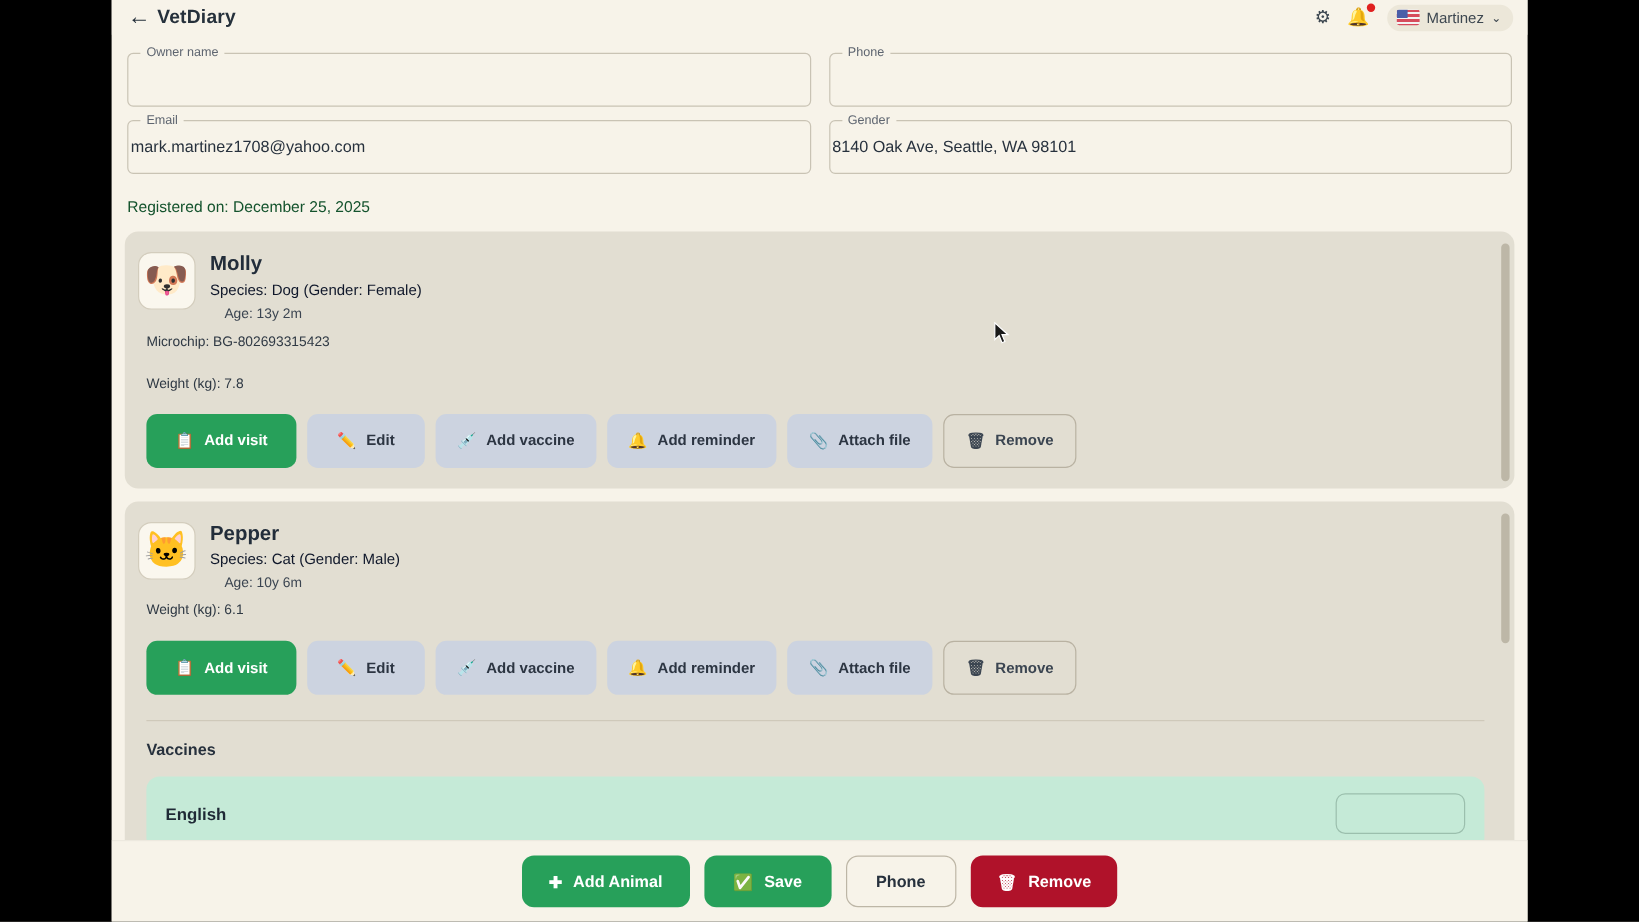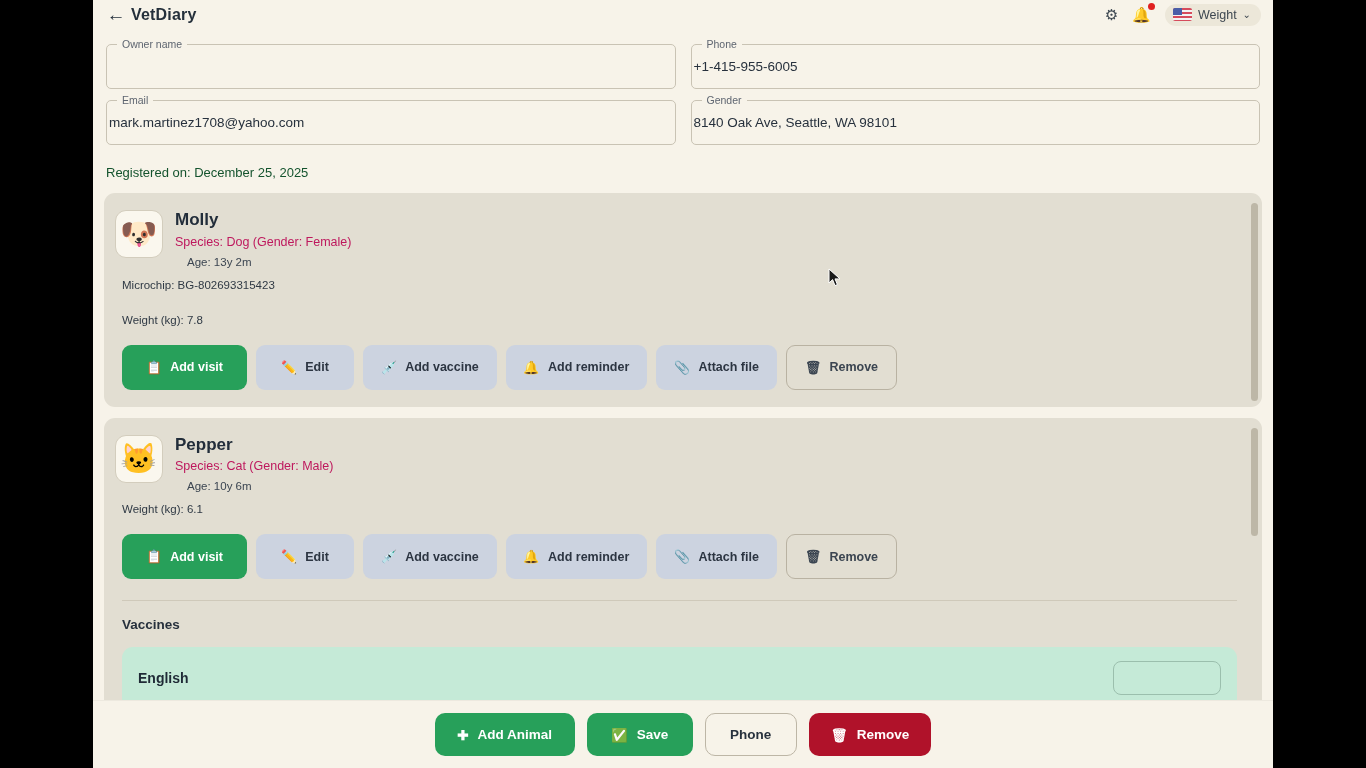--- a/index.html
+++ b/index.html
@@ -107,21 +107,21 @@
   .pet-avatar {
     width: 48px; height: 48px; flex: none;
     background: #faf7ee; border: 1px solid #d3cdbd; border-radius: 11px;
     display: flex; align-items: center; justify-content: center;
     font-size: 30px; line-height: 1;
   }
   .pet-name {
     font-size: 17px; font-weight: 700; color: #222d3a;
     line-height: 1.15; margin-bottom: 5px;
   }
-  .pet-species { font-size: 12.5px; color: #be185d; }
+  .pet-species { font-size: 12.5px; color: #0f172a; }
   .pet-age { font-size: 11.5px; color: #3b4551; margin-top: 7px; margin-left: 12px; }
   .pet-meta { font-size: 11.5px; color: #2f3944; margin-top: 11px; margin-left: 7px; }
   .pet-meta + .pet-meta { margin-top: 23px; }
 
   .btn-row { display: flex; gap: 9px; margin-top: 19px; margin-left: 7px; }
   .btn {
     display: inline-flex; align-items: center; justify-content: center; gap: 8px;
     height: 45px; border-radius: 9px; border: none;
     font-size: 12.5px; font-weight: 700; cursor: pointer;
     padding: 0 18px; white-space: nowrap;
@@ -200,35 +200,34 @@
     <div class="app-title">VetDiary</div>
 
     <div class="appbar-right">
       <div class="gear-icon">⚙</div>
       <div class="bell-wrap">
         <span class="bell-icon">🔔</span>
         <span class="bell-dot"></span>
       </div>
       <div class="lang-pill">
         <span class="flag-icon"></span>
-        <span class="lang-label">Weight</span>
+        <span class="lang-label">Martinez</span>
         <span class="chev">⌄</span>
       </div>
     </div>
   </div>
 
   <div id="scrollbody">
 
     <div class="form-grid">
       <div class="field">
         <span class="field-label">Owner name</span>
       </div>
       <div class="field">
         <span class="field-label">Phone</span>
-        <input class="field-value" value="+1-415-955-6005" style="">
       </div>
       <div class="field">
         <span class="field-label">Email</span>
         <input class="field-value" value="mark.martinez1708@yahoo.com" style="">
       </div>
       <div class="field">
         <span class="field-label">Gender</span>
         <input class="field-value" value="8140 Oak Ave, Seattle, WA 98101" style="">
       </div>
     </div>

